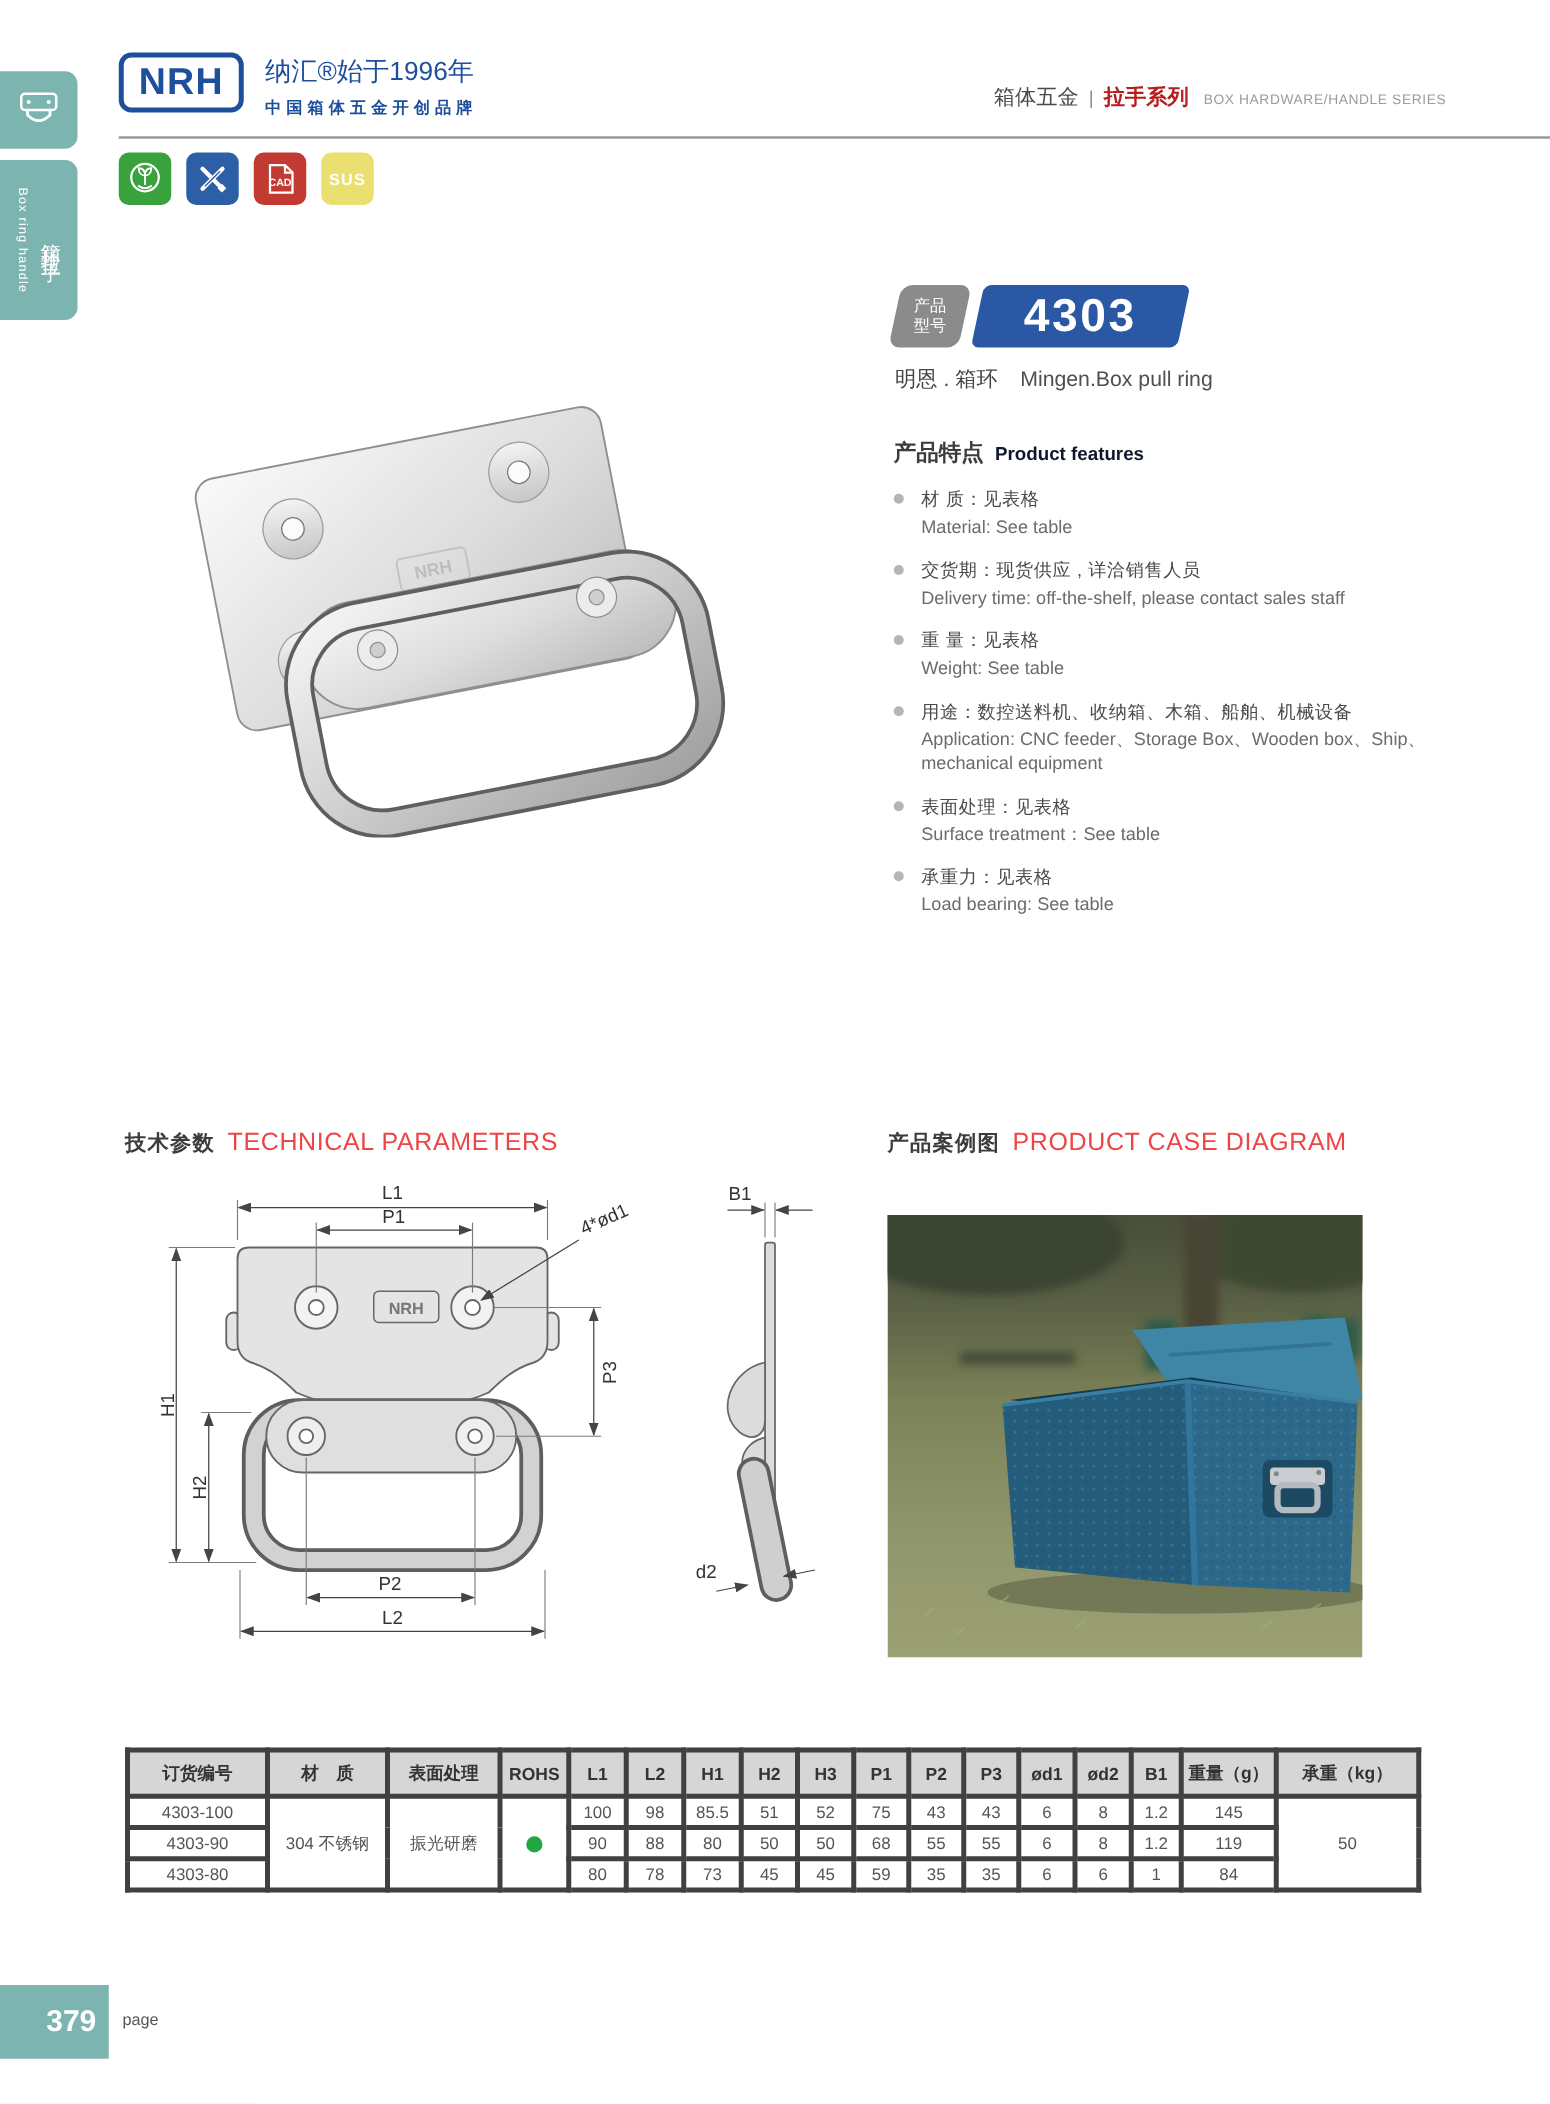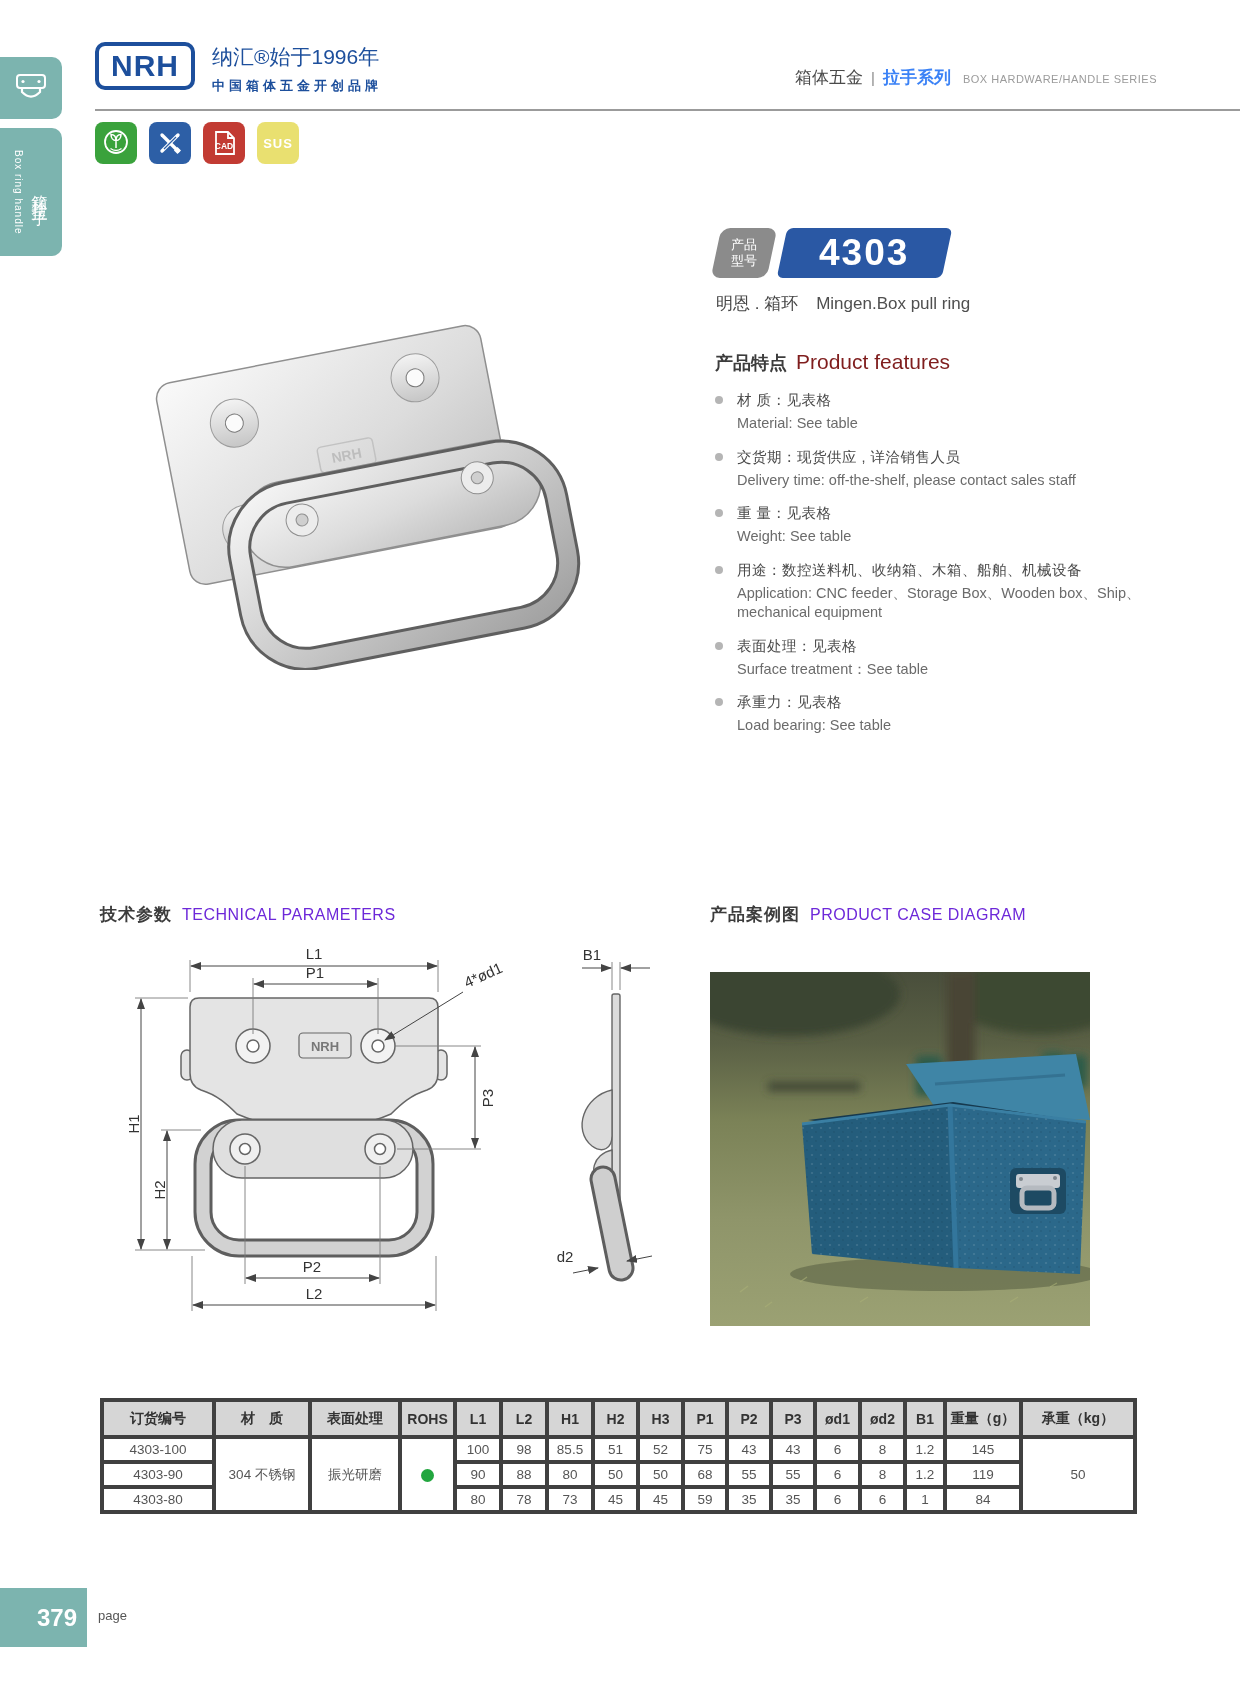--- a/index.html
+++ b/index.html
@@ -16,21 +16,21 @@
 
   
   .logo-box { position:absolute; left:95px; top:42px; border:4px solid #1d4f9c; border-radius:10px;
               padding:3px 12px; font-size:30px; font-weight:bold; color:#1d4f9c; letter-spacing:1px; }
   .brand { position:absolute; left:212px; top:43px; color:#1d4f9c; }
   .brand .l1 { font-size:21px; font-weight:normal; }
   .brand .l2 { font-size:13px; letter-spacing:4px; margin-top:6px; font-weight:bold; }
   .series { position:absolute; left:795px; top:66px; display:flex; align-items:baseline; gap:8px; white-space:nowrap; }
   .series .cn1 { font-size:17px; color:#4a4a4a; }
   .series .sep { font-size:15px; color:#8a8a8a; }
-  .series .cn2 { font-size:17px; color:#3b82f6; font-weight:bold; }
+  .series .cn2 { font-size:17px; color:#b91c1c; font-weight:bold; }
   .series .en  { font-size:11px; color:#9b9b9b; letter-spacing:.5px; margin-left:4px; }
   .hdr-rule { position:absolute; left:95px; right:0; top:109px; height:2px; background:#9b9b9b; }
 
   
   .badges { position:absolute; left:95px; top:122px; display:flex; gap:12px; }
   .badge { width:42px; height:42px; border-radius:8px; display:flex; align-items:center; justify-content:center; }
   .badge.green { background:#3aa23c; } .badge.blue { background:#2d5fa6; }
   .badge.red { background:#c23b33; }  .badge.yellow { background:#e9e070; }
   .badge .sus { color:#fff; font-weight:bold; font-size:13px; letter-spacing:1px; }
 
@@ -43,30 +43,30 @@
                display:flex; align-items:center; justify-content:center; }
   .model-num .n { transform:skewX(12deg); color:#fff; font-size:37px; font-weight:bold; letter-spacing:2px; }
   .prod-name { position:absolute; left:716px; top:292px; display:flex; gap:18px; align-items:baseline; }
   .prod-name .cn { font-size:17px; color:#454545; }
   .prod-name .en { font-size:17px; color:#4f4f4f; }
 
   
   .features { position:absolute; left:715px; top:350px; width:445px; }
   .feat-title { display:flex; gap:9px; align-items:baseline; margin-bottom:16px; }
   .feat-title .cn { font-size:18px; font-weight:bold; color:#3c3c3c; }
-  .feat-title .en { font-size:21px; color:#7f1d1d; }
+  .feat-title .en { font-size:15px; color:#0f172a;font-weight:bold; }
   .feat-item { position:relative; padding-left:22px; margin-bottom:14px; }
   .feat-item .dot { position:absolute; left:0; top:5px; width:8px; height:8px; border-radius:50%; background:#b5b5b5; }
   .feat-item .cn { font-size:14.5px; color:#4a4a4a; letter-spacing:.5px; }
   .feat-item .en { font-size:14.5px; color:#6b6b6b; margin-top:4px; line-height:1.35; }
 
   
   .sec-h { position:absolute; display:flex; gap:10px; align-items:baseline; }
   .sec-h .cn { font-size:17px; font-weight:bold; color:#3c3c3c; letter-spacing:1px; }
-  .sec-h .en { font-size:16px; color:#6d28d9; letter-spacing:.5px; }
+  .sec-h .en { font-size:20px; color:#ef4444; letter-spacing:.5px; }
   .sec-tech { left:100px; top:903px; } .sec-case { left:710px; top:903px; }
 
   .photo-wrap { position:absolute; left:115px; top:295px; }
   .draw-wrap  { position:absolute; left:95px;  top:938px; }
   .case-wrap  { position:absolute; left:710px; top:972px; }
 
   
   .spec { position:absolute; left:100px; top:1398px; border-collapse:collapse; table-layout:fixed; width:1033px;
           font-size:13.5px; color:#555; text-align:center; }
   .spec th, .spec td { border:4px solid #404040; padding:0; }

